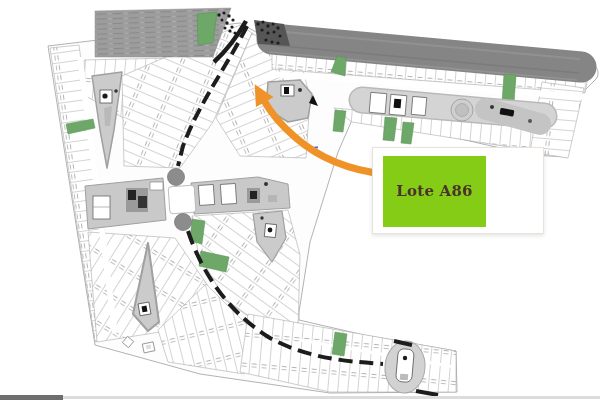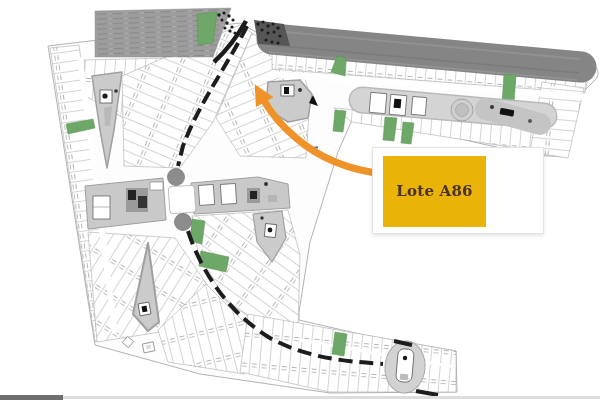--- a/index.html
+++ b/index.html
@@ -1,21 +1,21 @@
 <!DOCTYPE html>
 <html><head>
 <meta charset="utf-8">
 <style>
   html,body{margin:0;padding:0;background:#ffffff;}
   .screen{position:relative;width:600px;height:400px;background:#ffffff;overflow:hidden;
           font-family:"Liberation Sans",sans-serif;}
   .screen svg{position:absolute;left:0;top:0;}
   .callout-card{position:absolute;left:372px;top:147px;width:170px;height:85px;
                 background:#ffffff;border:1px solid #e8e2dc;box-shadow:0 2px 4px rgba(0,0,0,.10);}
-  .callout-box{position:absolute;left:10px;top:8px;width:103px;height:71px;background:#eab308;
+  .callout-box{position:absolute;left:10px;top:8px;width:103px;height:71px;background:#84cc16;
                display:flex;flex-direction:column;align-items:center;justify-content:center;gap:12px;}
   .callout-title,.callout-area{font-family:"DejaVu Serif",serif;font-weight:700;
                font-size:15px;color:#4b332c;letter-spacing:.2px;line-height:1.1;}
 </style>
 </head>
 <body>
 
 <div class="screen">
 
 <svg width="600" height="400" viewBox="0 0 600 400">

